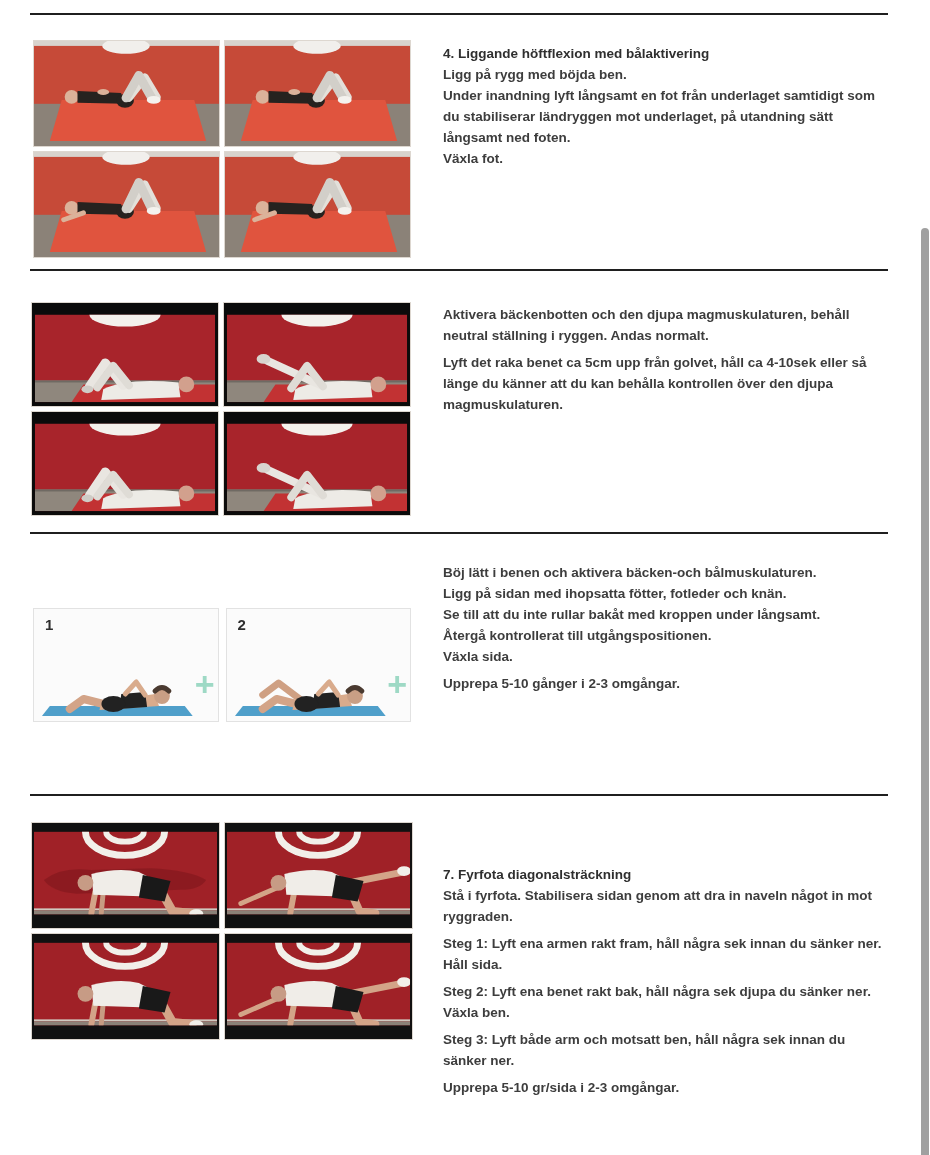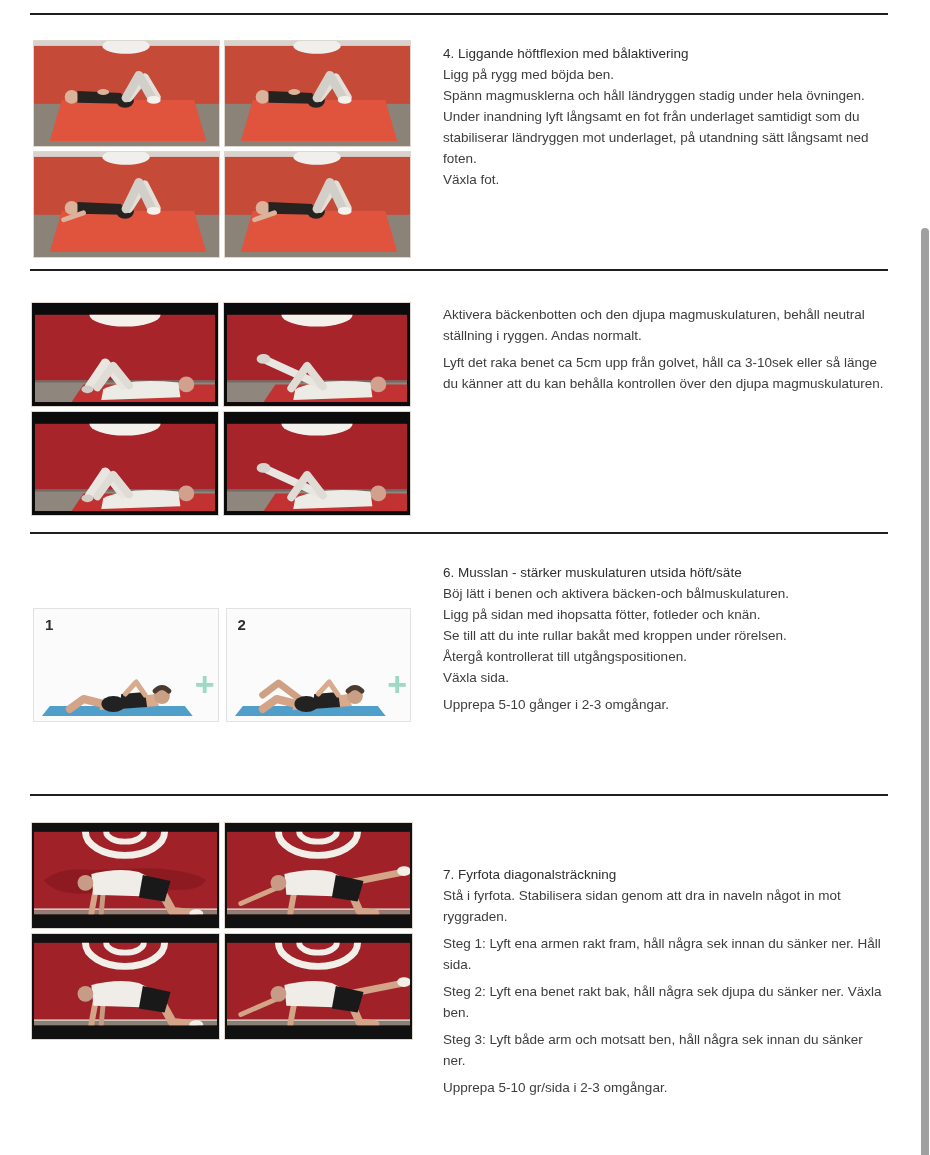--- a/index.html
+++ b/index.html
@@ -65,26 +65,26 @@
     left: 443px;
     width: 446px;
     color: #3d3d3d;
     font-size: 13.5px;
     line-height: 21px;
   }
   .text-col h3 {
     margin: 0;
     font-size: 13.5px;
     line-height: 21px;
-    font-weight: normal;
+    font-weight: bold;
     color: #2f2f2f;
   }
   .para { margin: 0 0 6px 0; }
   .para:last-child { margin-bottom: 0; }
-  .line { display: block; }
+  .line { display: block; font-weight: bold; }
   .scrollbar-thumb {
     position: absolute;
     right: 1px;
     top: 228px;
     width: 8px;
     height: 927px;
     border-radius: 4px 4px 0 0;
     background: #a0a0a0;
   }
 </style>
@@ -162,21 +162,20 @@
  <ellipse cx="121" cy="60" rx="7" ry="4" fill="#f4f2ee"></ellipse>
  <path d="M50,62 L30,69" stroke="#dbb29a" stroke-width="5" stroke-linecap="round"></path>
 </svg>
       </div>
     </div>
   <div class="text-col" style="top:43px">
     <h3>4. Liggande höftflexion med bålaktivering</h3>
     <div>
         <p class="para">
           <span class="line">Ligg på rygg med böjda ben.</span>
-          <span class="line">Spänn magmusklerna och håll ländryggen stadig under hela övningen.</span>
           <span class="line">Under inandning lyft långsamt en fot från underlaget samtidigt som du stabiliserar ländryggen mot underlaget, på utandning sätt långsamt ned foten.</span>
           <span class="line">Växla fot.</span>
         </p>
       </div>
   </div>
 
   <div class="img-col grid2x2" style="left:31px;top:302px;width:380px;height:214px">
       <div class="cell">
 <svg viewBox="0 0 188 105" preserveAspectRatio="none">
  <rect width="188" height="105" fill="#0b0b0b"></rect>
@@ -257,21 +256,21 @@
 </g>
 </svg>
       </div>
     </div>
   <div class="text-col" style="top:304px">
     <div>
         <p class="para">
           <span class="line">Aktivera bäckenbotten och den djupa magmuskulaturen, behåll neutral ställning i ryggen. Andas normalt.</span>
         </p>
         <p class="para">
-          <span class="line">Lyft det raka benet ca 5cm upp från golvet, håll ca 3-10sek eller så länge du känner att du kan behålla kontrollen över den djupa magmuskulaturen.</span>
+          <span class="line">Lyft det raka benet ca 5cm upp från golvet, håll ca 4-10sek eller så länge du känner att du kan behålla kontrollen över den djupa magmuskulaturen.</span>
         </p>
       </div>
   </div>
 
   <div class="img-col ex6" style="left:33px;top:608px;width:378px;height:114px">
     <div class="panel">
       <div class="svg-holder">
 <svg viewBox="0 0 185 112" preserveAspectRatio="none">
  <rect width="185" height="112" fill="#fbfbfb"></rect>
  <polygon points="16,97 152,97 160,107 8,107" fill="#4f9fca"></polygon>
@@ -301,26 +300,25 @@
  <path d="M112,86 L103,73 L92,85" stroke="#d9ab8c" stroke-width="5" fill="none" stroke-linejoin="round" stroke-linecap="round"></path>
  <circle cx="129" cy="87" r="8" fill="#c99f85"></circle>
  <path d="M122,82 Q129,75 136,82" stroke="#4a3a30" stroke-width="5" fill="none" stroke-linecap="round"></path>
 </svg>
         </div>
       <div class="panel-num">2</div>
       <div class="panel-plus">+</div>
     </div>
   </div>
   <div class="text-col" style="top:562px">
-    <h3>6. Musslan - stärker muskulaturen utsida höft/säte</h3>
     <div>
         <p class="para">
           <span class="line">Böj lätt i benen och aktivera bäcken-och bålmuskulaturen.</span>
           <span class="line">Ligg på sidan med ihopsatta fötter, fotleder och knän.</span>
-          <span class="line">Se till att du inte rullar bakåt med kroppen under rörelsen.</span>
+          <span class="line">Se till att du inte rullar bakåt med kroppen under långsamt.</span>
           <span class="line">Återgå kontrollerat till utgångspositionen.</span>
           <span class="line">Växla sida.</span>
         </p>
         <p class="para">
           <span class="line">Upprepa 5-10 gånger i 2-3 omgångar.</span>
         </p>
       </div>
   </div>
 
   <div class="img-col grid2x2" style="left:31px;top:822px;width:382px;height:218px">

